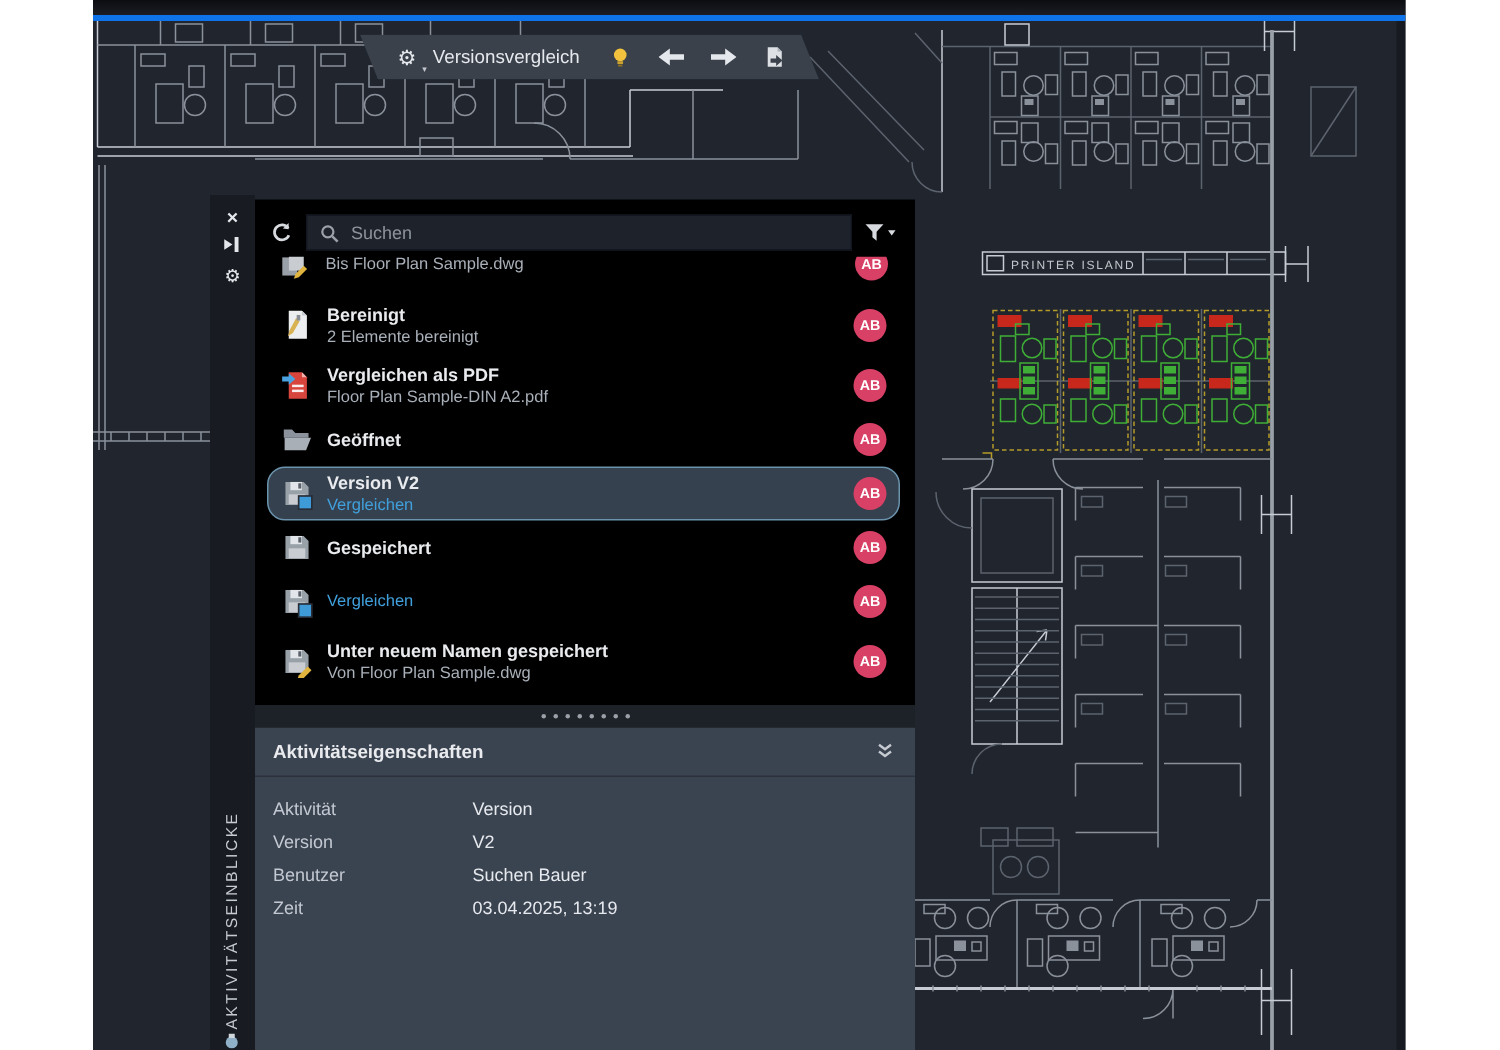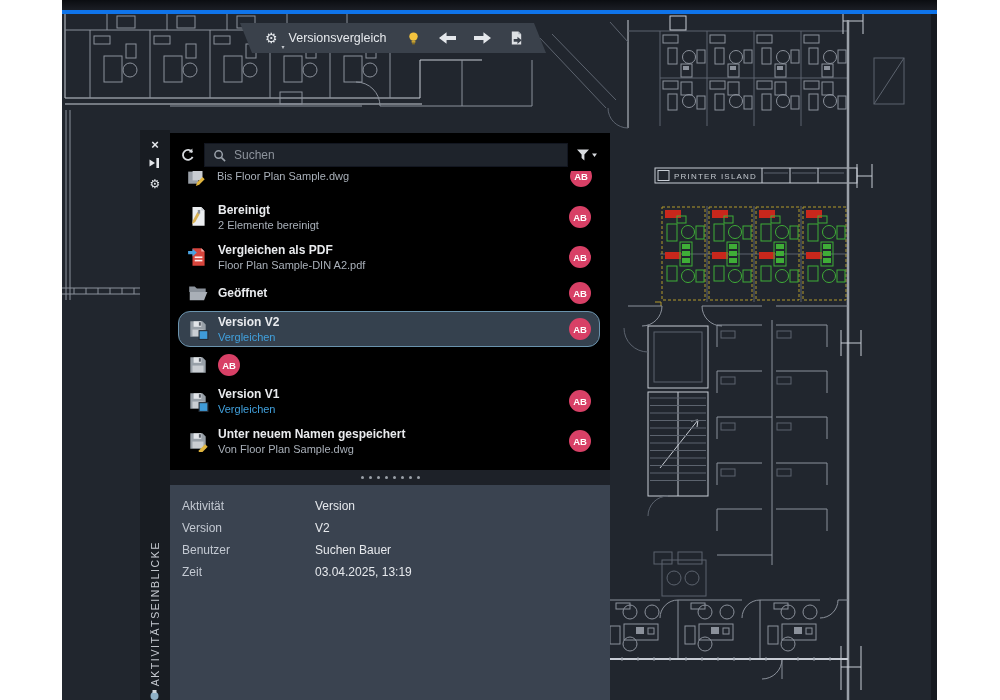--- a/index.html
+++ b/index.html
@@ -408,33 +408,35 @@
           <div class="av">AB</div>
         </div>
 
         <div class="item h1">
           <svg class="icon22" viewBox="0 0 20 20">
               <path d="M3,3 h11 l3,3 v11 h-14 z" fill="#98a0a8"></path>
               <rect x="6" y="3" width="7" height="5" fill="#e2e5e9"></rect>
               <rect x="10.8" y="3.8" width="1.8" height="3.2" fill="#5a6069"></rect>
               <rect x="5" y="10.5" width="10" height="6" fill="#c9cdd2"></rect>
             </svg>
+          <div class="txt">
+              <div class="t">Gespeichert</div>
+            </div>
           <div class="av">AB</div>
         </div>
 
         <div class="item h2">
           <svg class="icon22" viewBox="0 0 20 20">
               <path d="M3,3 h11 l3,3 v11 h-14 z" fill="#98a0a8"></path>
               <rect x="6" y="3" width="7" height="5" fill="#e2e5e9"></rect>
               <rect x="10.8" y="3.8" width="1.8" height="3.2" fill="#5a6069"></rect>
               <rect x="5" y="10.5" width="10" height="6" fill="#c9cdd2"></rect>
               <rect x="11" y="11.5" width="8" height="8" fill="#3f9bd8" stroke="#272d36"></rect>
             </svg>
           <div class="txt">
-            <div class="t">Version V1</div>
             <div class="s link">Vergleichen</div>
           </div>
           <div class="av">AB</div>
         </div>
 
         <div class="item h2">
           <svg class="icon22" viewBox="0 0 20 20">
               <path d="M3,3 h11 l3,3 v11 h-14 z" fill="#98a0a8"></path>
               <rect x="6" y="3" width="7" height="5" fill="#e2e5e9"></rect>
               <rect x="10.8" y="3.8" width="1.8" height="3.2" fill="#5a6069"></rect>
@@ -455,20 +457,29 @@
           <i></i>
           <i></i>
           <i></i>
           <i></i>
           <i></i>
           <i></i>
           <i></i>
       </div>
 
       <div class="props">
+        <div class="props-header">
+          <span class="props-title">Aktivitätseigenschaften</span>
+          <button class="chev-btn">
+            <svg width="12" height="11" viewBox="0 0 12 10" fill="none">
+                <path d="M2,1 L6,4 L10,1" stroke="#c6cad1" stroke-width="1.6"></path>
+                <path d="M2,5.5 L6,8.5 L10,5.5" stroke="#c6cad1" stroke-width="1.6"></path>
+              </svg>
+          </button>
+        </div>
         <div class="props-body">
           <div class="prow">
             <span class="plabel">Aktivität</span>
             <span class="pvalue">Version</span>
           </div>
           <div class="prow">
             <span class="plabel">Version</span>
             <span class="pvalue">V2</span>
           </div>
           <div class="prow">

